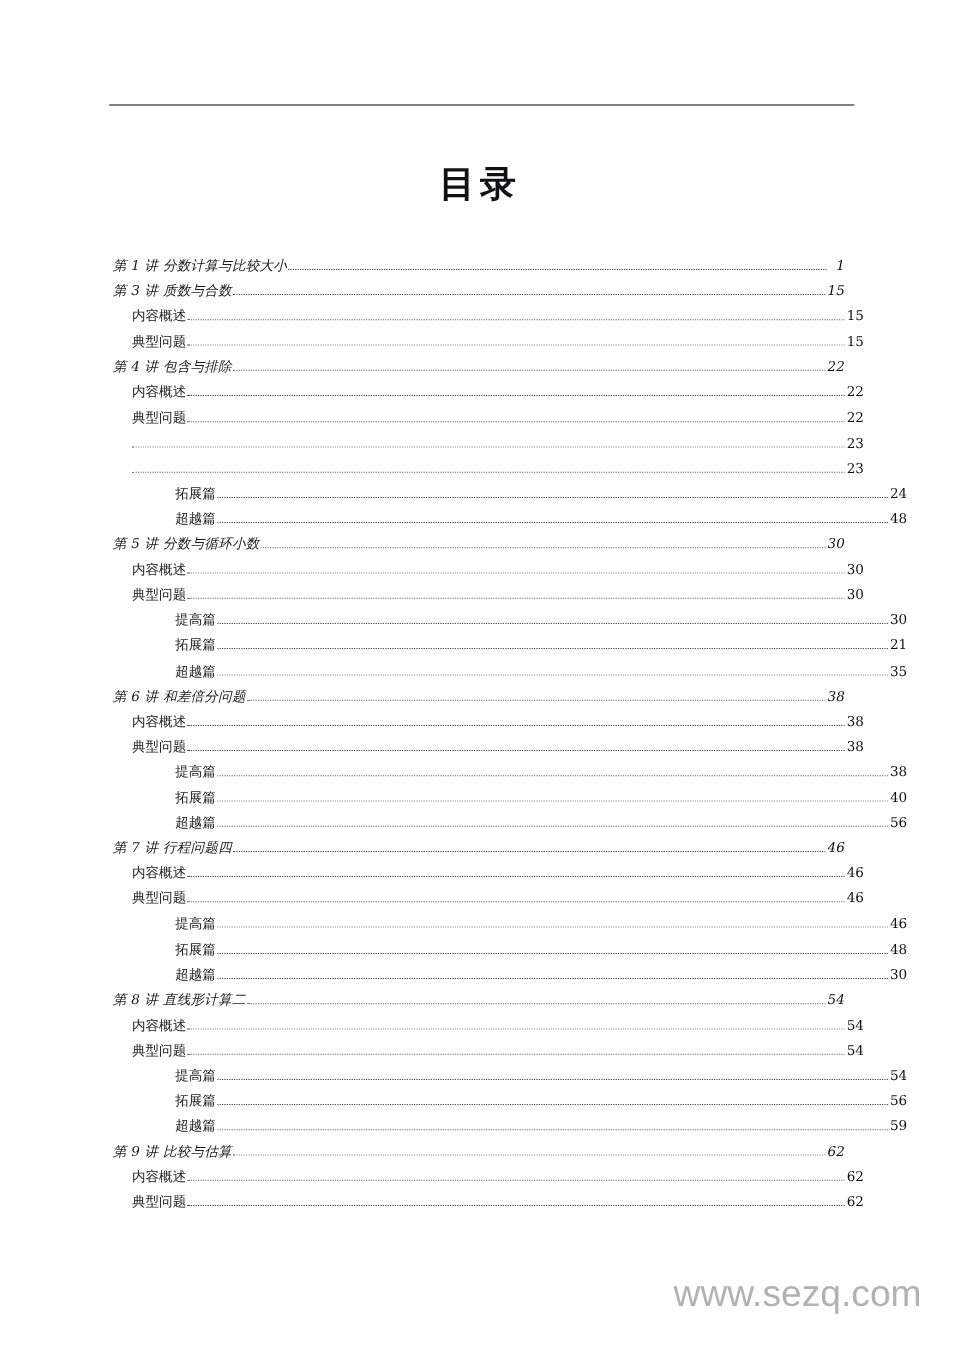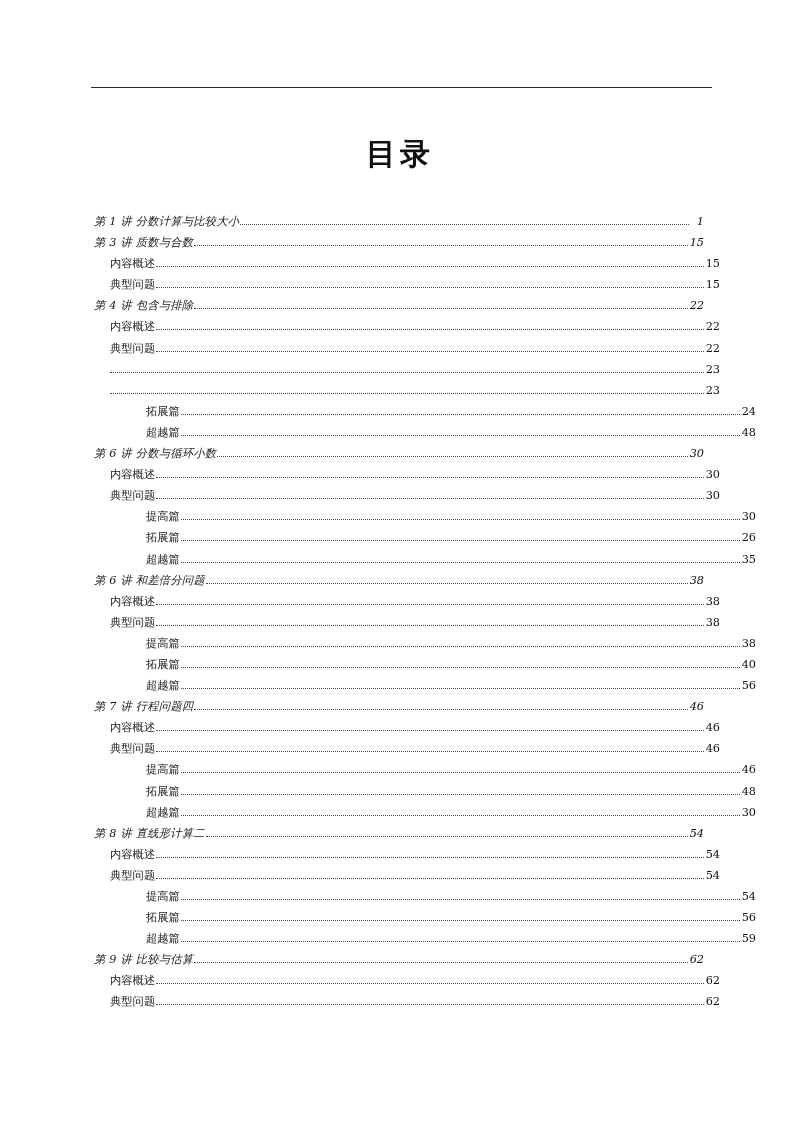--- a/index.html
+++ b/index.html
@@ -177,21 +177,21 @@
         <span class="label">拓展篇</span>
         <span class="leader"></span>
         <span class="pageno">24</span>
       </div>
       <div class="toc-row lvl-3">
         <span class="label">超越篇</span>
         <span class="leader"></span>
         <span class="pageno">48</span>
       </div>
       <div class="toc-row lvl-1">
-        <span class="label">第 6 讲  分数与循环小数</span>
+        <span class="label">第 5 讲  分数与循环小数</span>
         <span class="leader"></span>
         <span class="pageno">30</span>
       </div>
       <div class="toc-row lvl-2">
         <span class="label">内容概述</span>
         <span class="leader"></span>
         <span class="pageno">30</span>
       </div>
       <div class="toc-row lvl-2">
         <span class="label">典型问题</span>
@@ -199,21 +199,21 @@
         <span class="pageno">30</span>
       </div>
       <div class="toc-row lvl-3">
         <span class="label">提高篇</span>
         <span class="leader"></span>
         <span class="pageno">30</span>
       </div>
       <div class="toc-row lvl-3">
         <span class="label">拓展篇</span>
         <span class="leader"></span>
-        <span class="pageno">26</span>
+        <span class="pageno">21</span>
       </div>
       <div class="toc-row lvl-3">
         <span class="label">超越篇</span>
         <span class="leader"></span>
         <span class="pageno">35</span>
       </div>
       <div class="toc-row lvl-1">
         <span class="label">第 6 讲  和差倍分问题</span>
         <span class="leader"></span>
         <span class="pageno">38</span>
@@ -313,14 +313,15 @@
         <span class="leader"></span>
         <span class="pageno">62</span>
       </div>
       <div class="toc-row lvl-2">
         <span class="label">典型问题</span>
         <span class="leader"></span>
         <span class="pageno">62</span>
       </div>
     </div>
 
+  <div class="watermark">www.sezq.com</div>
 
 </div>
 
 </body></html>

